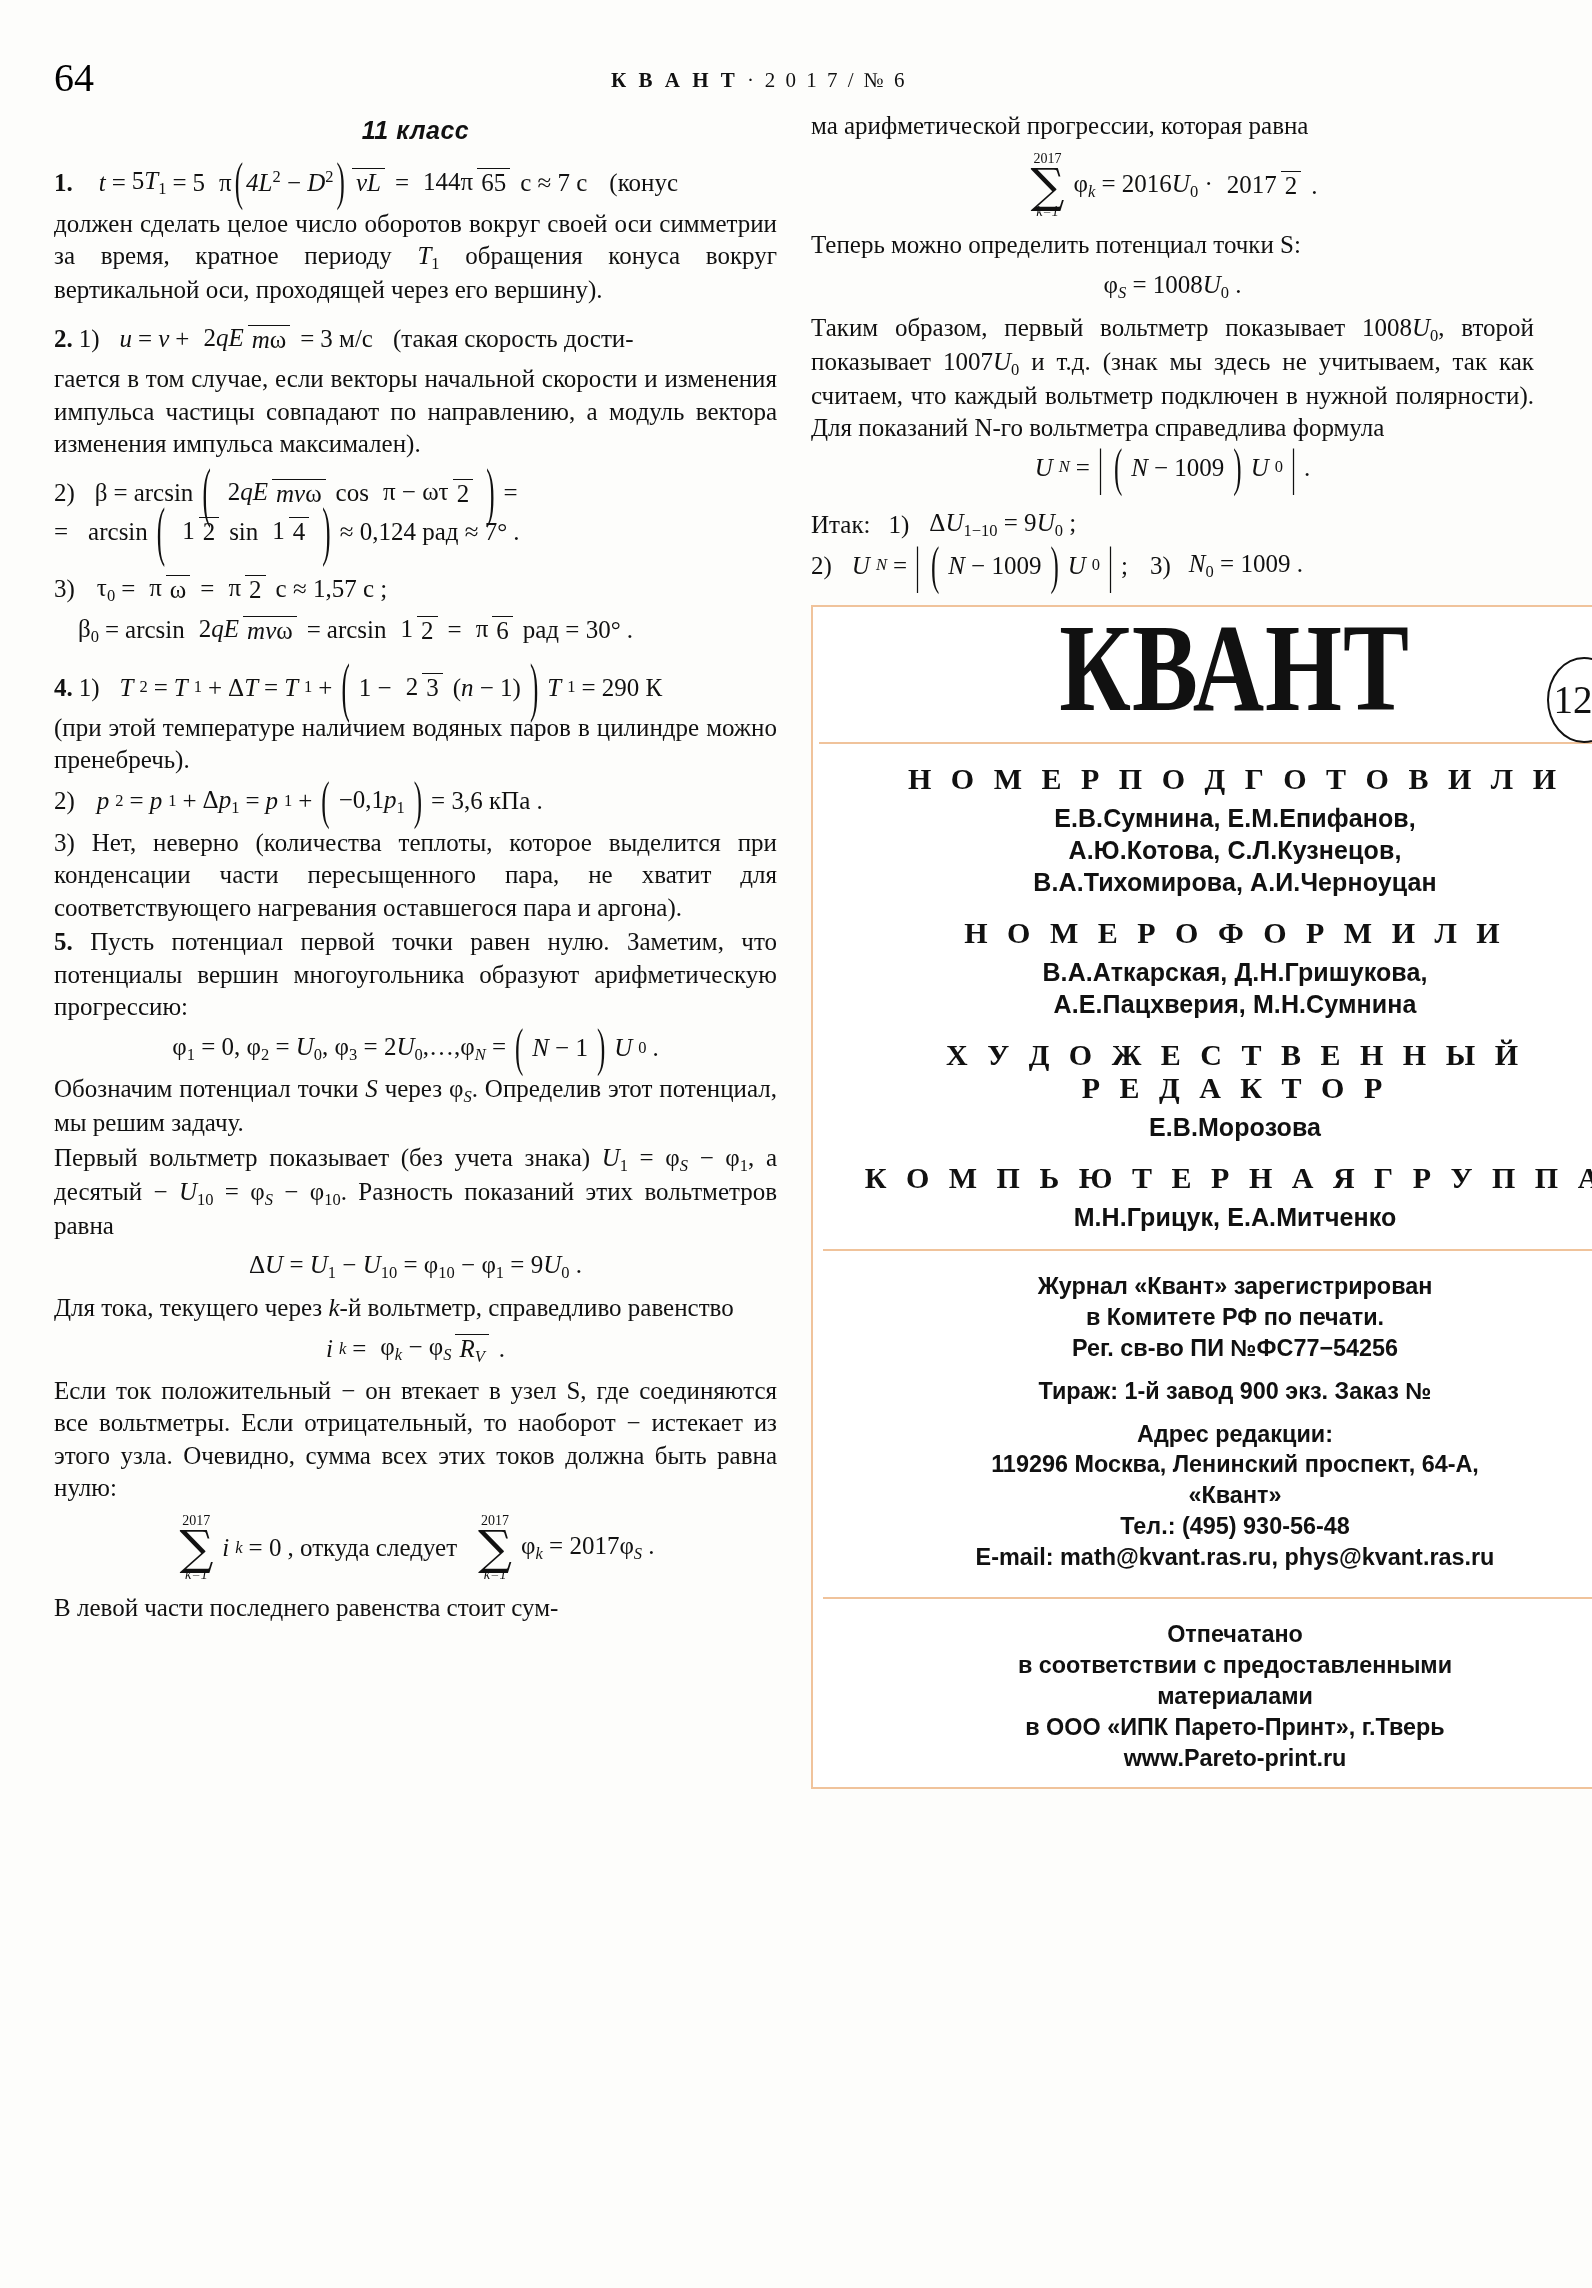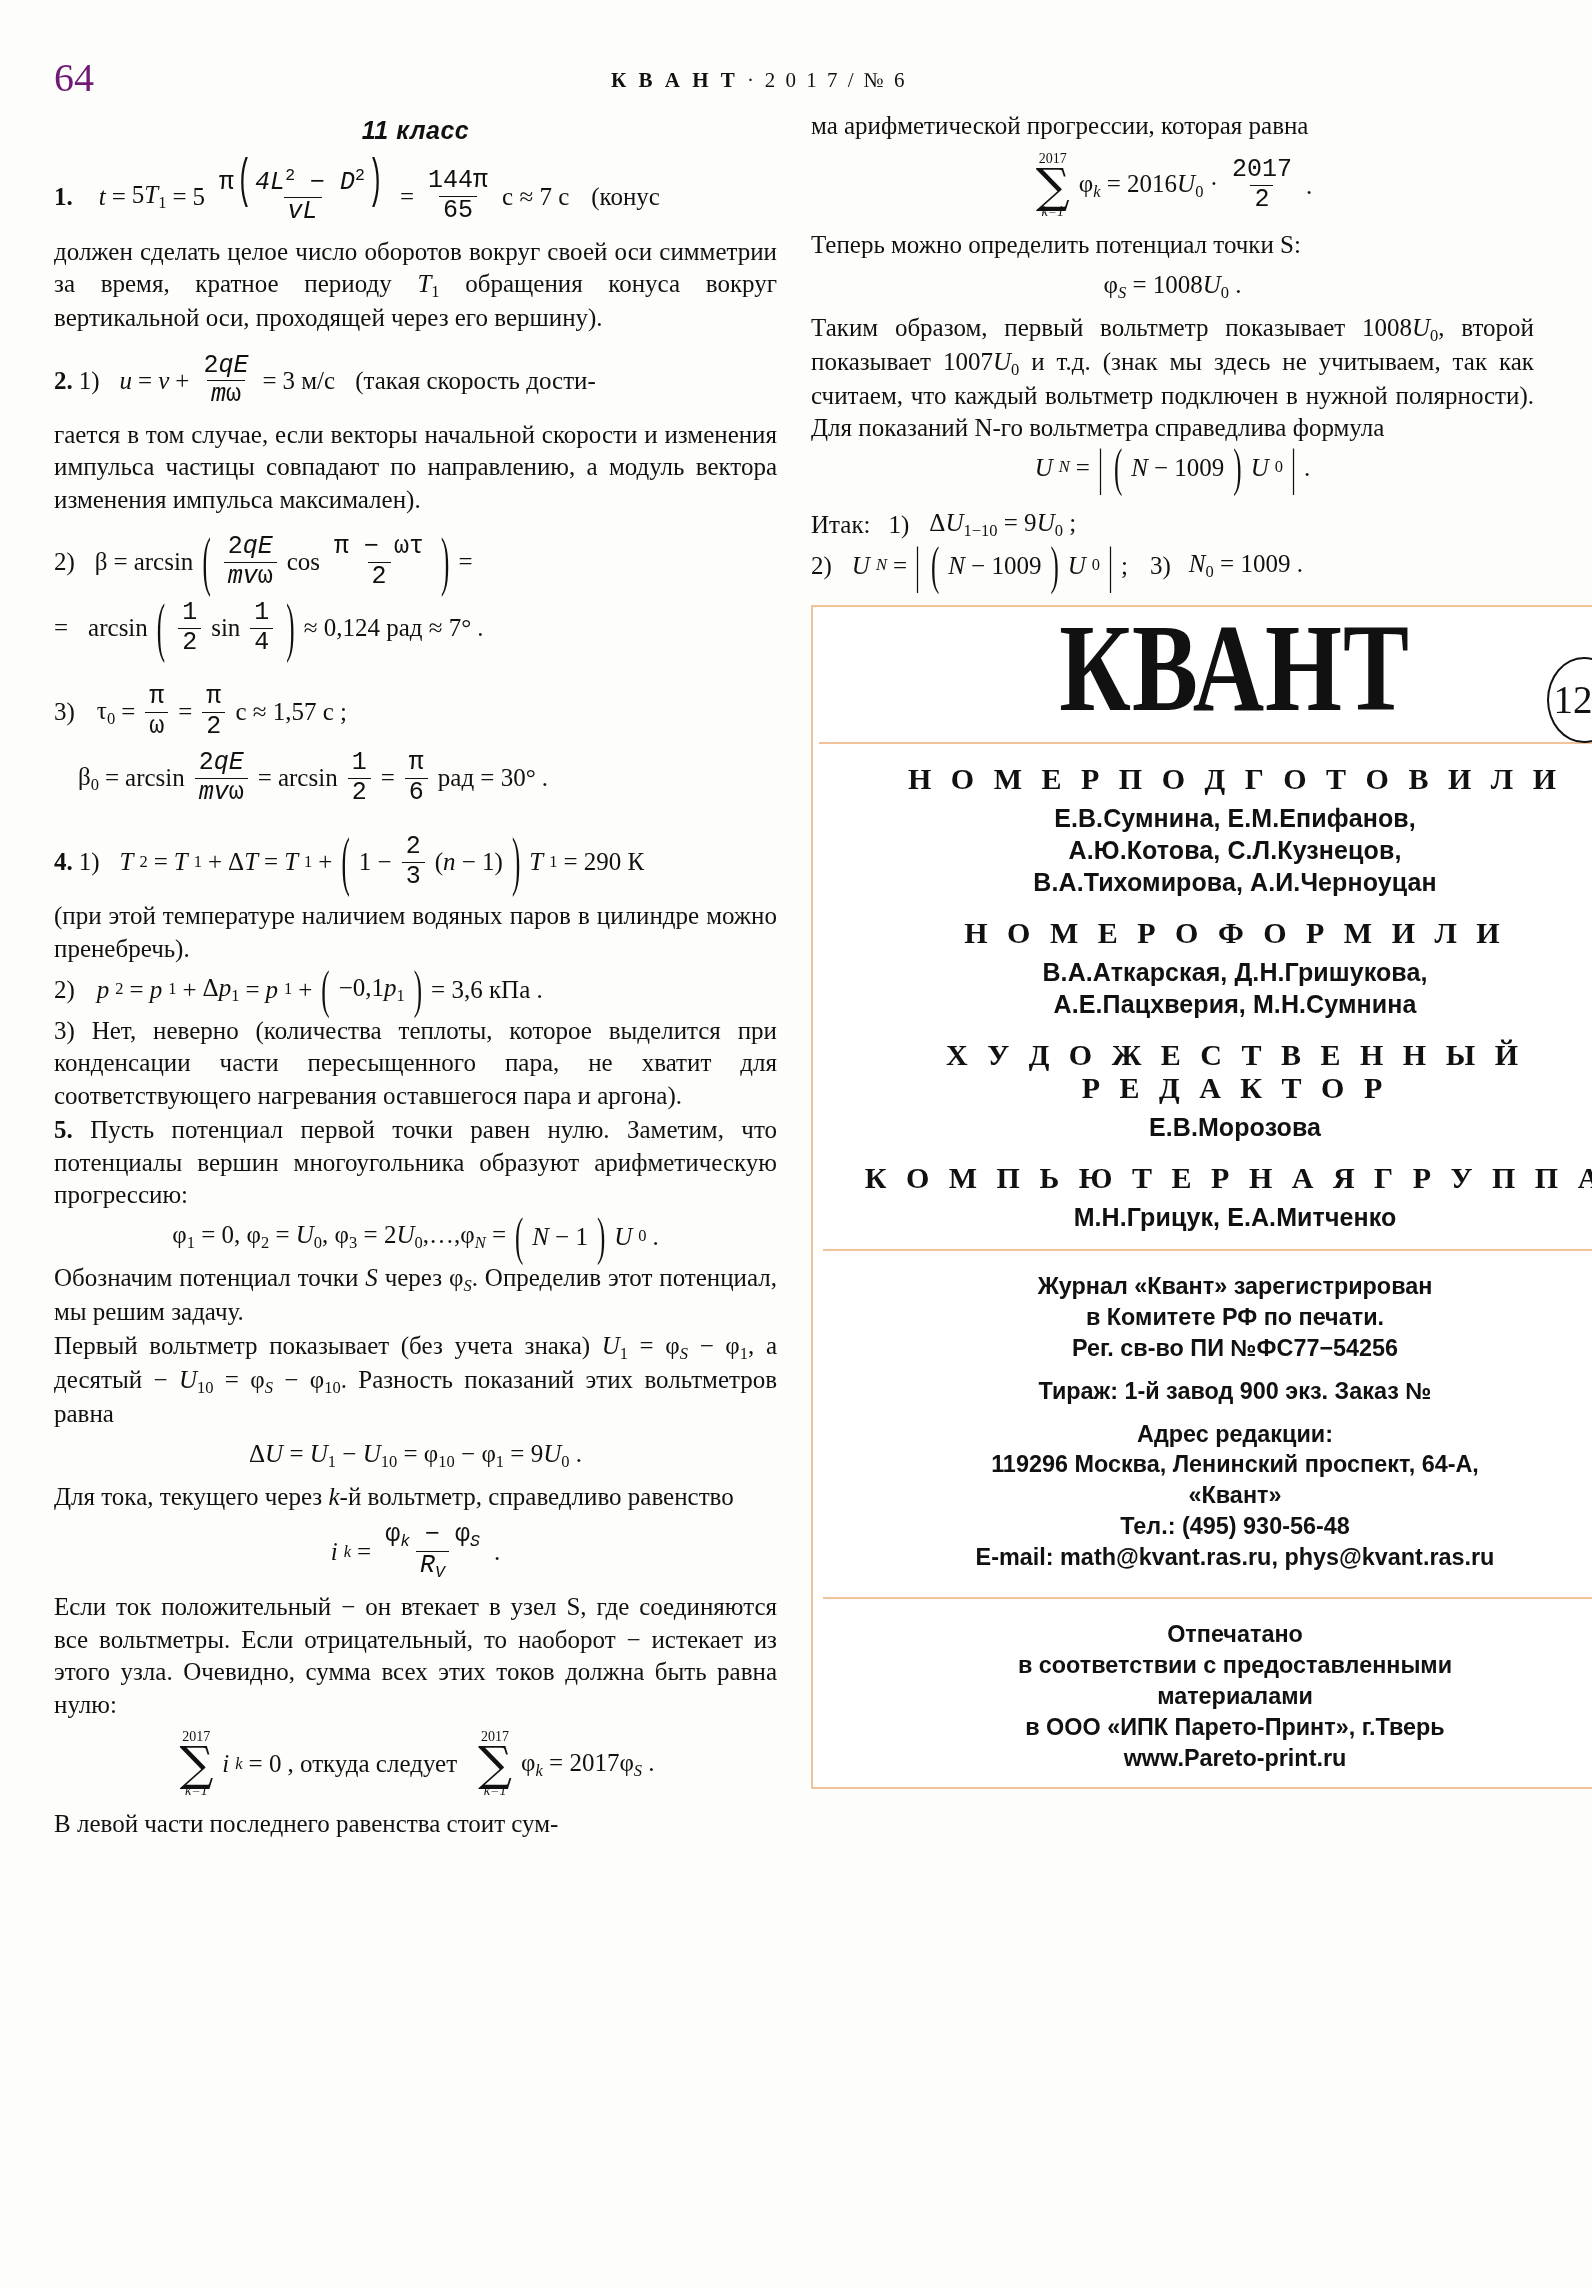--- a/index.html
+++ b/index.html
@@ -11,21 +11,21 @@
     color: #111;
     position: relative;
     overflow: hidden;
   }
   .page { position:relative; width:1592px; height:2289px; padding: 46px 54px 0 54px; }
 
   
   .pg-header { position:relative; height:64px; }
   .folio {
     position:absolute; left: 0px; top: 8px;
-    font-size: 40px; font-family:"Liberation Serif", serif; color:#701a75;
+    font-size: 40px; font-family:"Liberation Serif", serif; color:#000000;
   }
   .running-head {
     position:absolute; left: 557px; top: 22px;
     font-size: 21px; letter-spacing: 3.5px; font-weight:700;
     font-family:"Liberation Serif", serif;
   }
   .running-head .dot { font-weight:400; letter-spacing:2px; }
   .running-head .issue { font-weight:400; letter-spacing:2.5px; }
 
   
@@ -52,22 +52,22 @@
   }
 
   .num { font-weight:700; }
   i.v, .it { font-style: italic; }
 
   
   .disp { text-align:center; margin: 9px 0 10px 0; font-size:25px; }
   .disp.left-al { text-align:left; }
   .mline { display:flex; align-items:center; gap:6px; flex-wrap:nowrap; font-size:25px; line-height:1.1;}
   .frac {
-    display:inline-flex; flex-direction:column; align-items:center;
-    vertical-align:middle; margin:0 4px; line-height:1.06;font-family:Liberation Mono, monospace;
+    display:inline-flex; flex-direction:row; align-items:center;
+    vertical-align:middle; margin:0 4px; line-height:1.06;
   }
   .frac .nu { padding: 0 4px 1px 4px; }
   .frac .de { padding: 1px 4px 0 4px; border-top: 1.6px solid #111; }
   .paren {
     display:inline-block; font-size: 1.0em; transform: scaleY(2.15);
     transform-origin:center; margin:0 3px; font-weight:300;
   }
   .paren.tall { transform: scaleY(2.6); }
   .bar-abs { display:inline-block; transform: scaleY(2.0); margin:0 2px; }
   sub, sup { font-size: .66em; }

